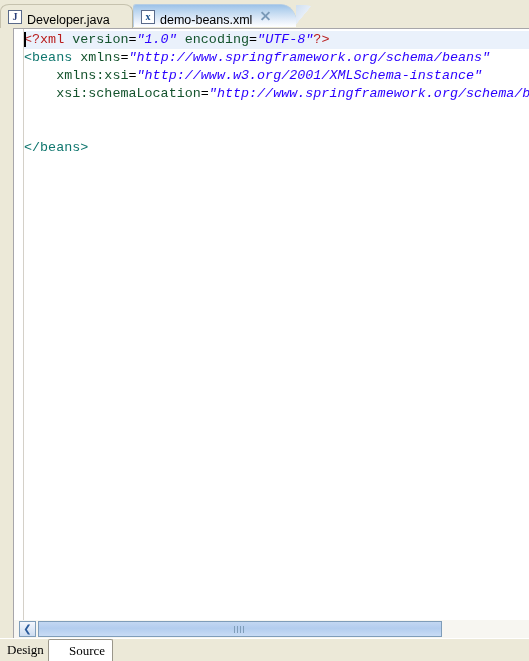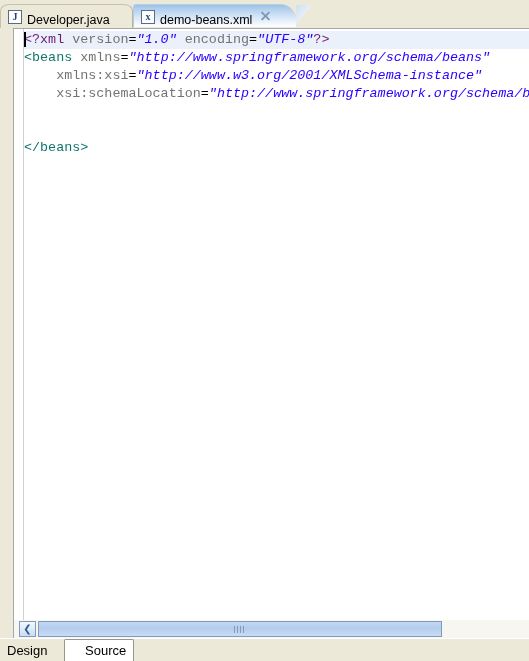--- a/index.html
+++ b/index.html
@@ -147,24 +147,24 @@
   .line.current {
     background: #eaf1fb;
   }
   .caret {
     position: absolute;
     left: 0; top: 1px;
     width: 2px; height: 15px;
     background: #000;
   }
   .tagname { color: #0f766e; }
-  .attname { color: #737373; }
+  .attname { color: #14532d; }
   .attval  { color: #2a00ff; font-style: italic; }
   .punct   { color: #000000; }
-  .pi      { color: #701a75; }
+  .pi      { color: #b91c1c; }
 
   
   .hscroll {
     position: absolute;
     left: 13px; top: 620px;
     width: 516px; height: 18px;
     background: #f7f6f1;
     border-left: 1px solid #a7a6aa;
     box-sizing: border-box;
   }
@@ -202,30 +202,30 @@
     background: #ece9d8;
     border-top: 1px solid #ffffff;
   }
   .ptab {
     position: absolute;
     top: 0;
     height: 22px;
     box-sizing: border-box;
     display: flex; align-items: center;
     padding: 0 7px;
-    font-family: Liberation Sans, sans-serif;
+    font-family: Liberation Serif, serif;
     font-size: 13px;
     color: #000;
   }
   .ptab-design {
     left: 0;
     background: #ece9d8;
   }
   .ptab-source {
-    left: 64px;
+    left: 48px;
     background: #ffffff;
     border: 1px solid #9a968a;
     border-bottom: none;
     border-top-left-radius: 2px;
     border-top-right-radius: 2px;
     padding-left: 20px;
   }
 </style>
 </head>
 <body>

